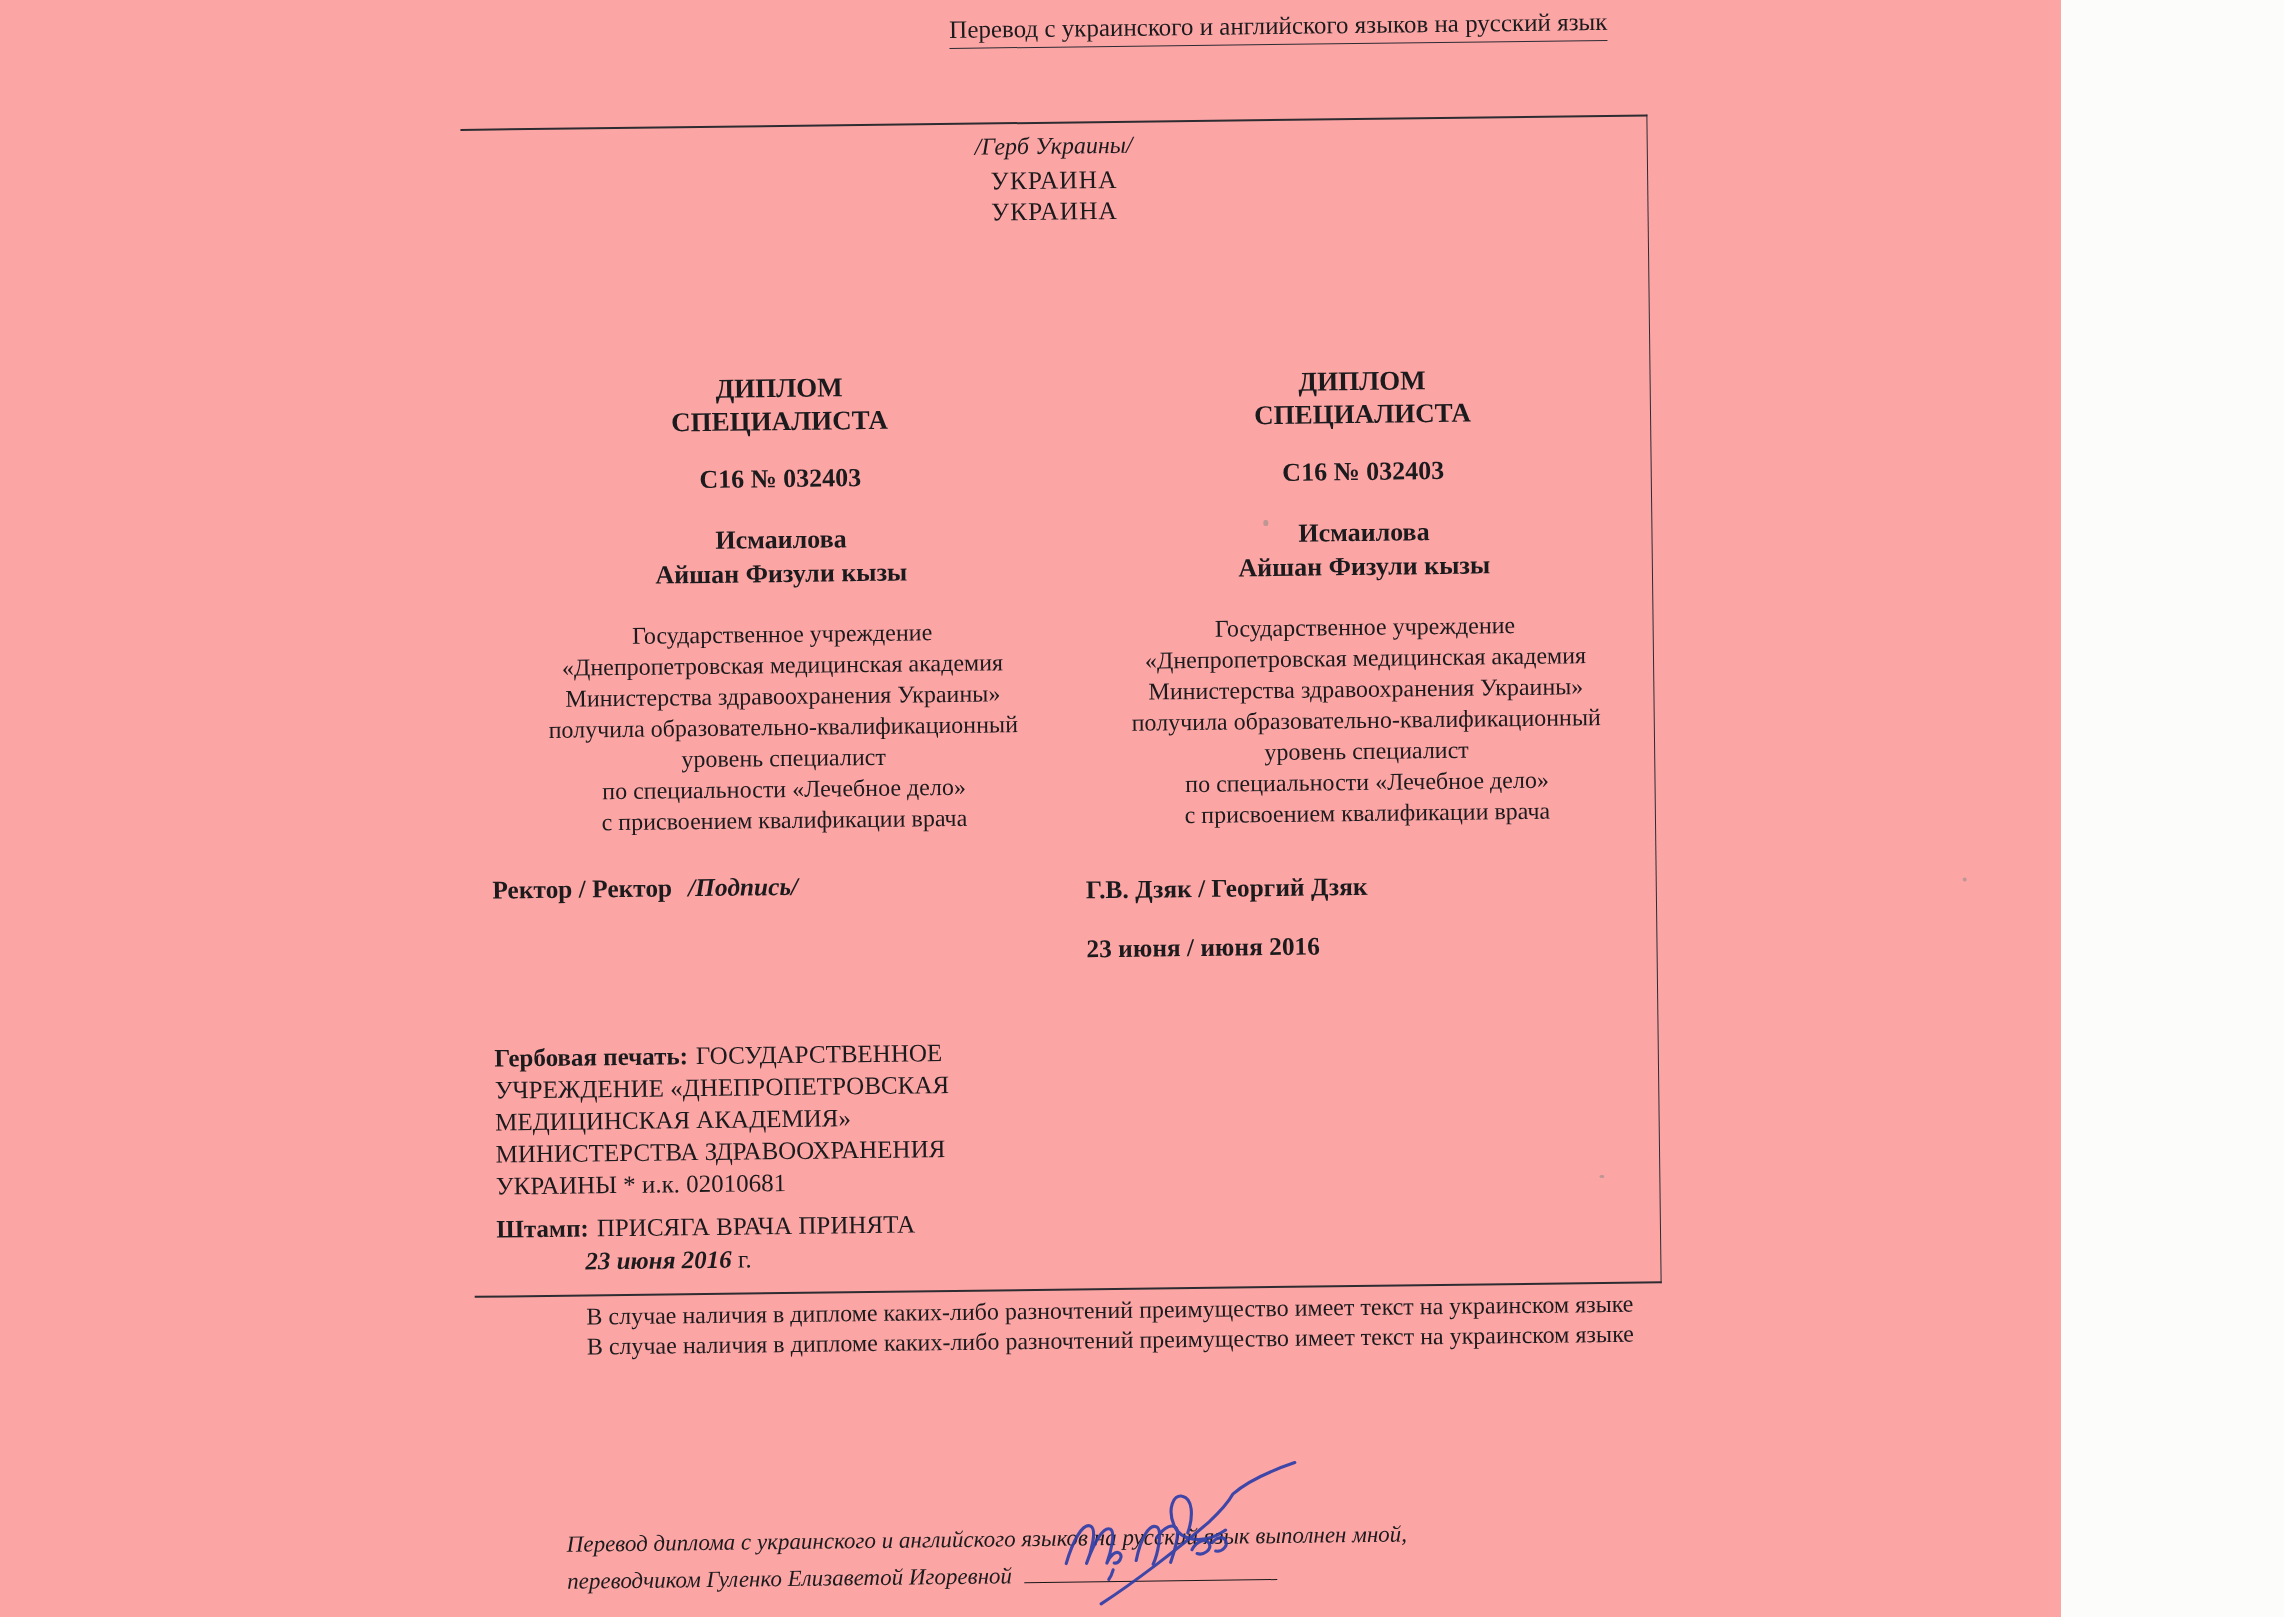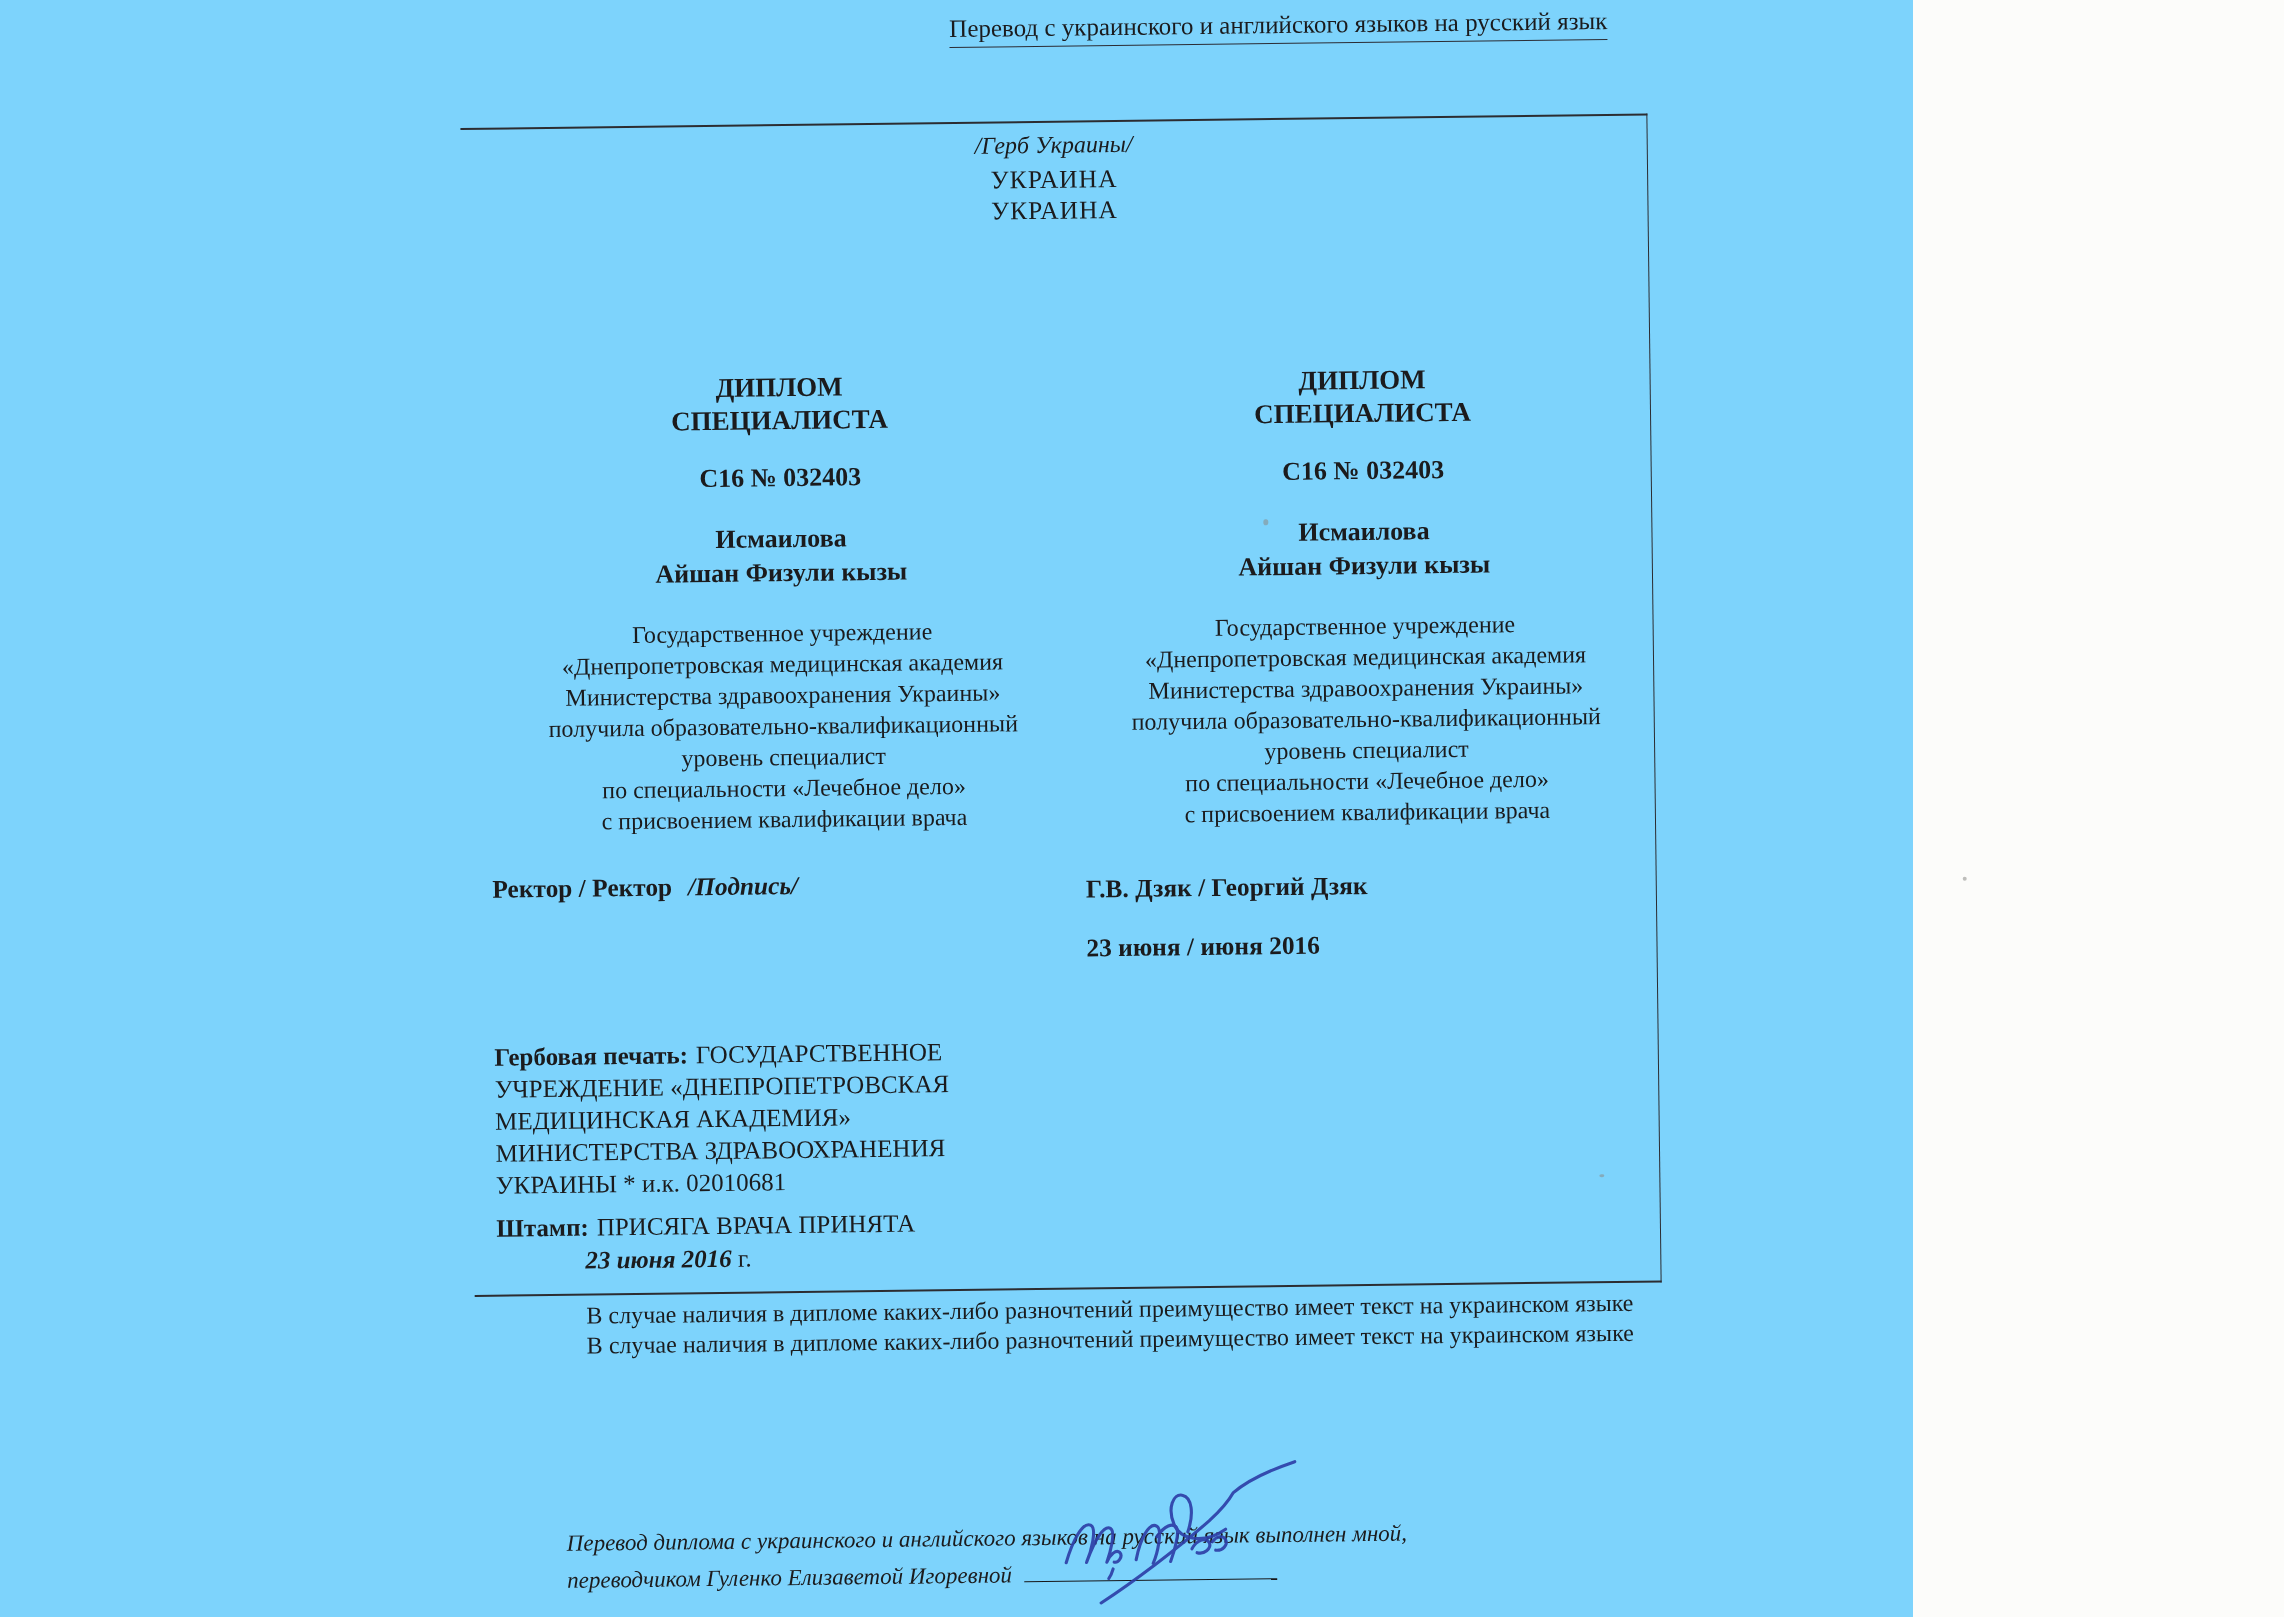--- a/index.html
+++ b/index.html
@@ -3,21 +3,21 @@
 <meta charset="utf-8">
 <style>
   html, body {
     margin: 0; padding: 0;
     width: 2284px; height: 1617px;
     background: #fcfcfa;
     font-family: "Liberation Serif", "DejaVu Serif", serif;
     color: #1b1b1d;
     overflow: hidden;
   }
-  .page { position: relative; width: 1913px; height: 1617px; background: #7dd3fc; }
+  .page { position: relative; width: 2061px; height: 1617px; background: #fca5a5; }
   .tilt { position: absolute; inset: 0; transform: rotate(-0.7deg); transform-origin: 50% 46%; }
 
   
   .top-note {
     position: absolute; left: 958px; top: 14.7px;
     font-size: 25px; white-space: nowrap;
     border-bottom: 1.7px solid #2b2b33; padding-bottom: 4px;
   }
 
   

